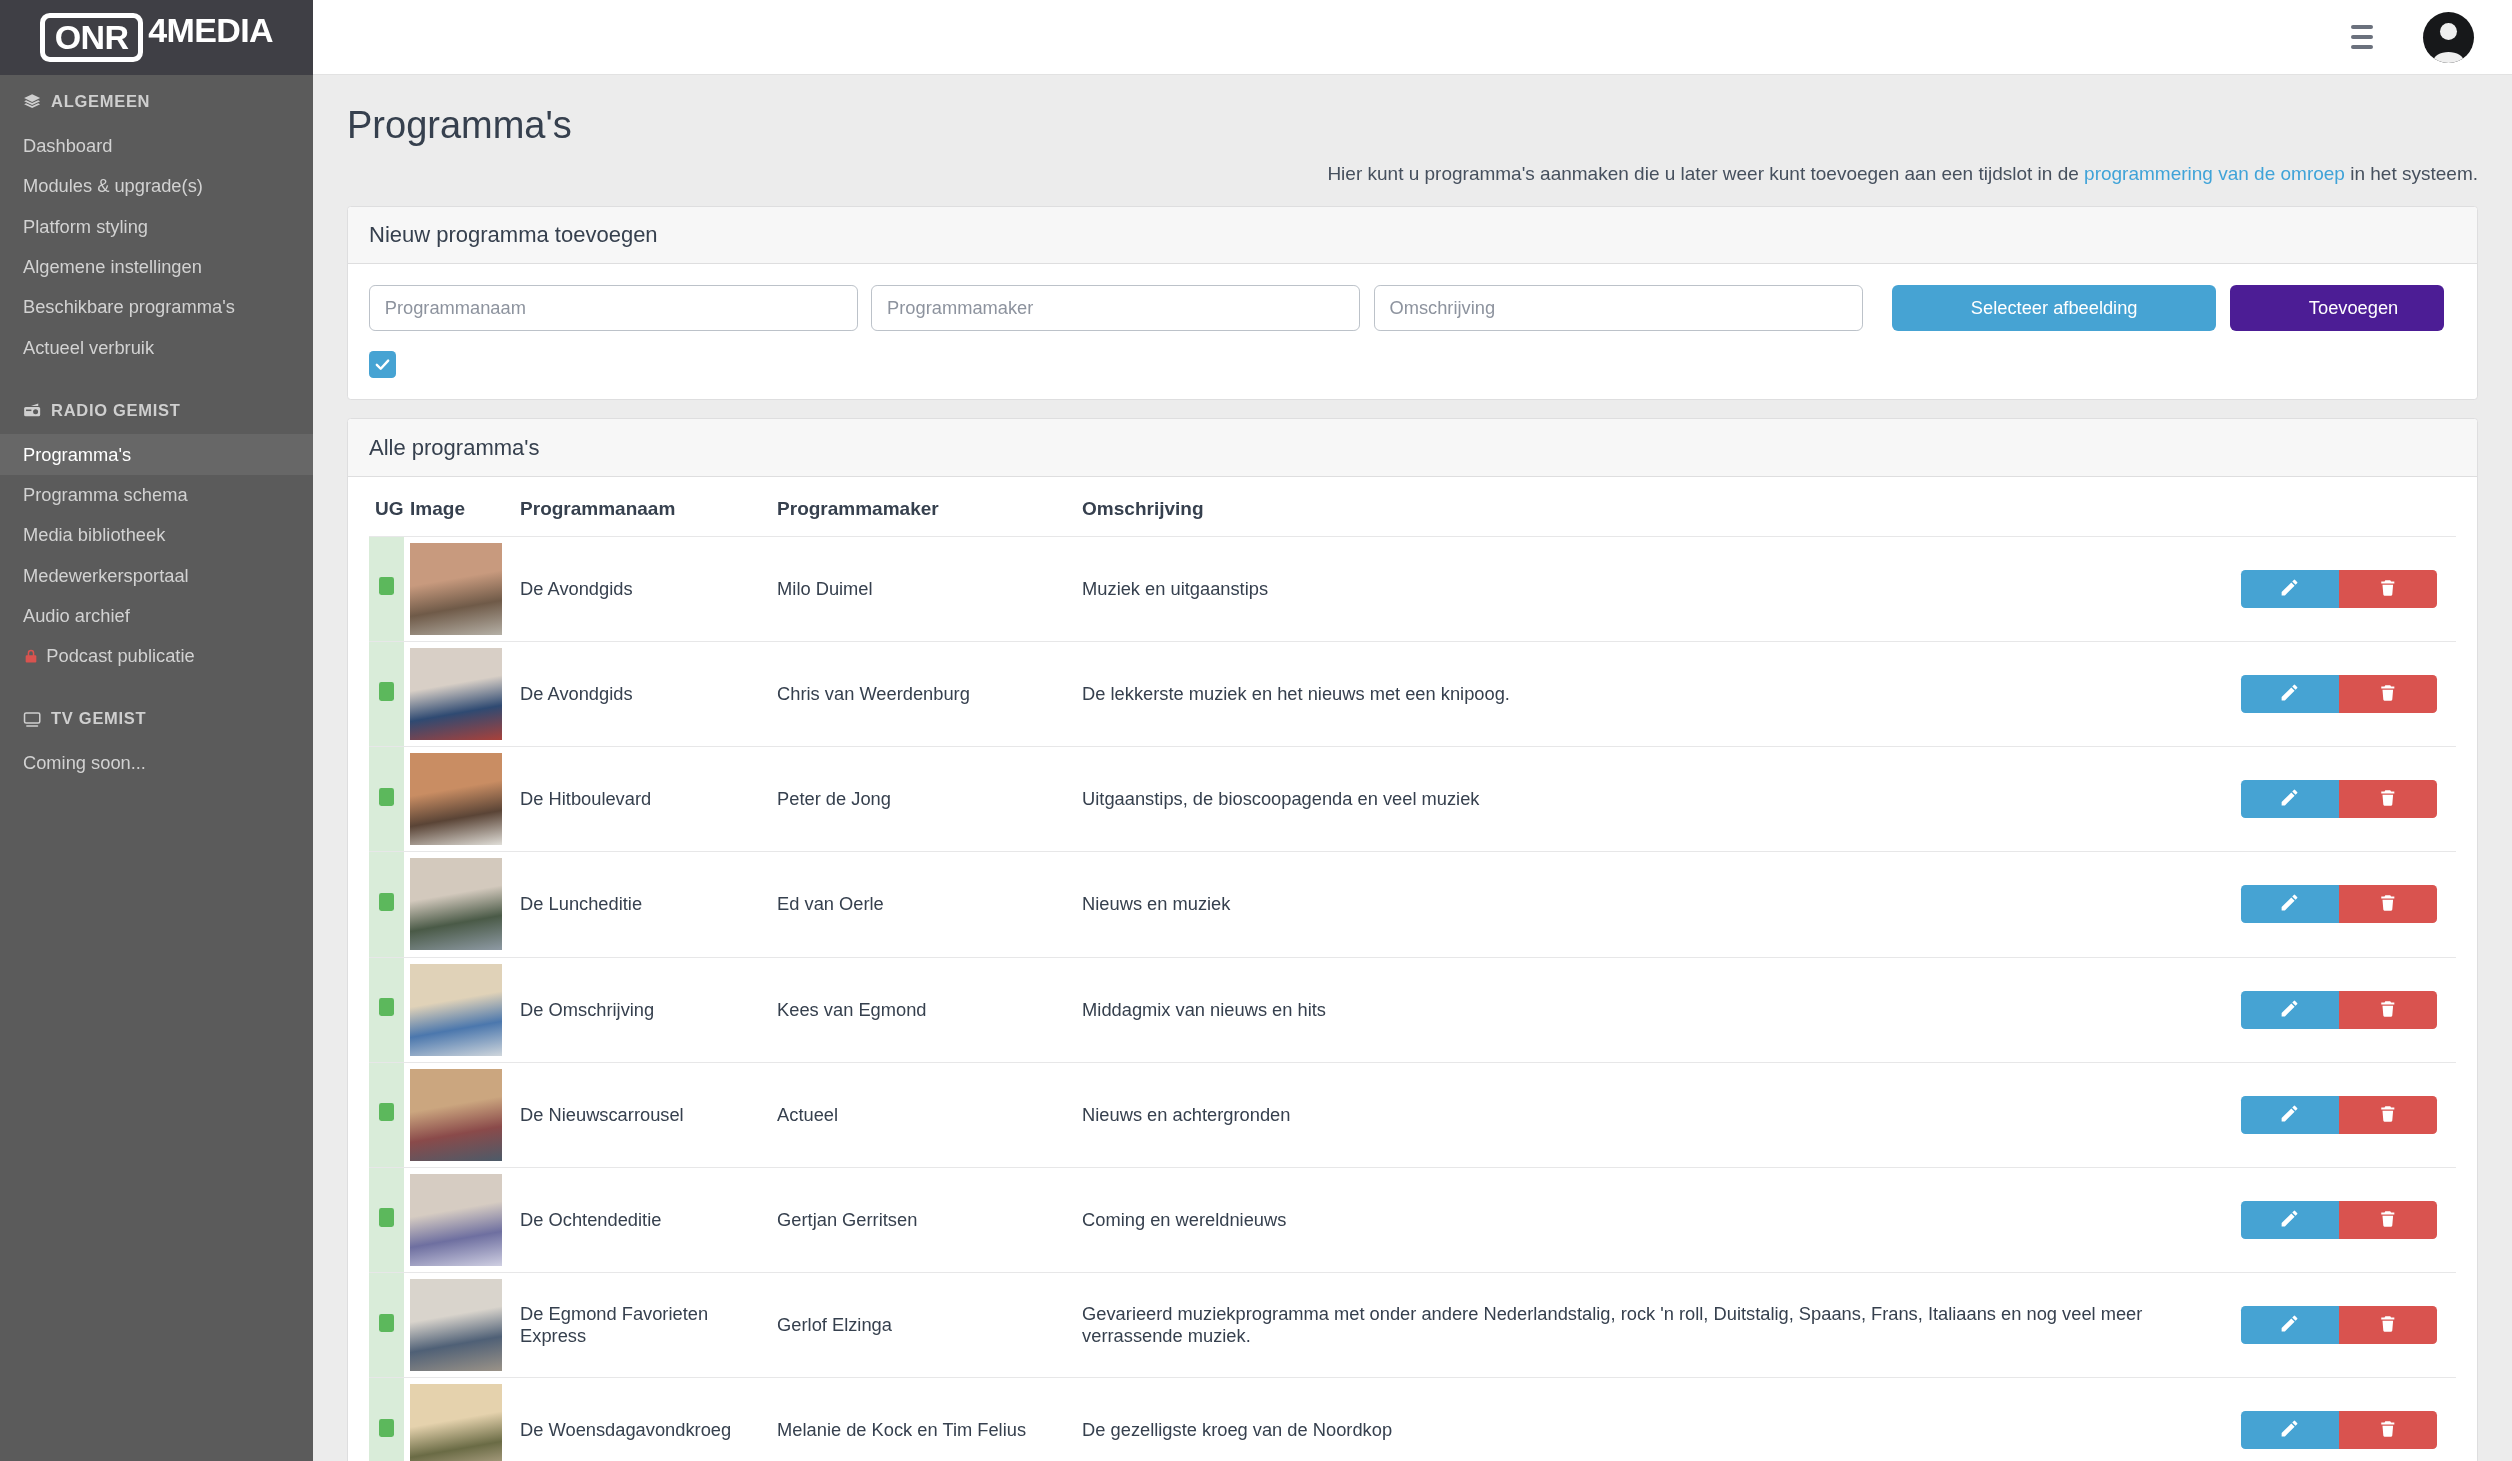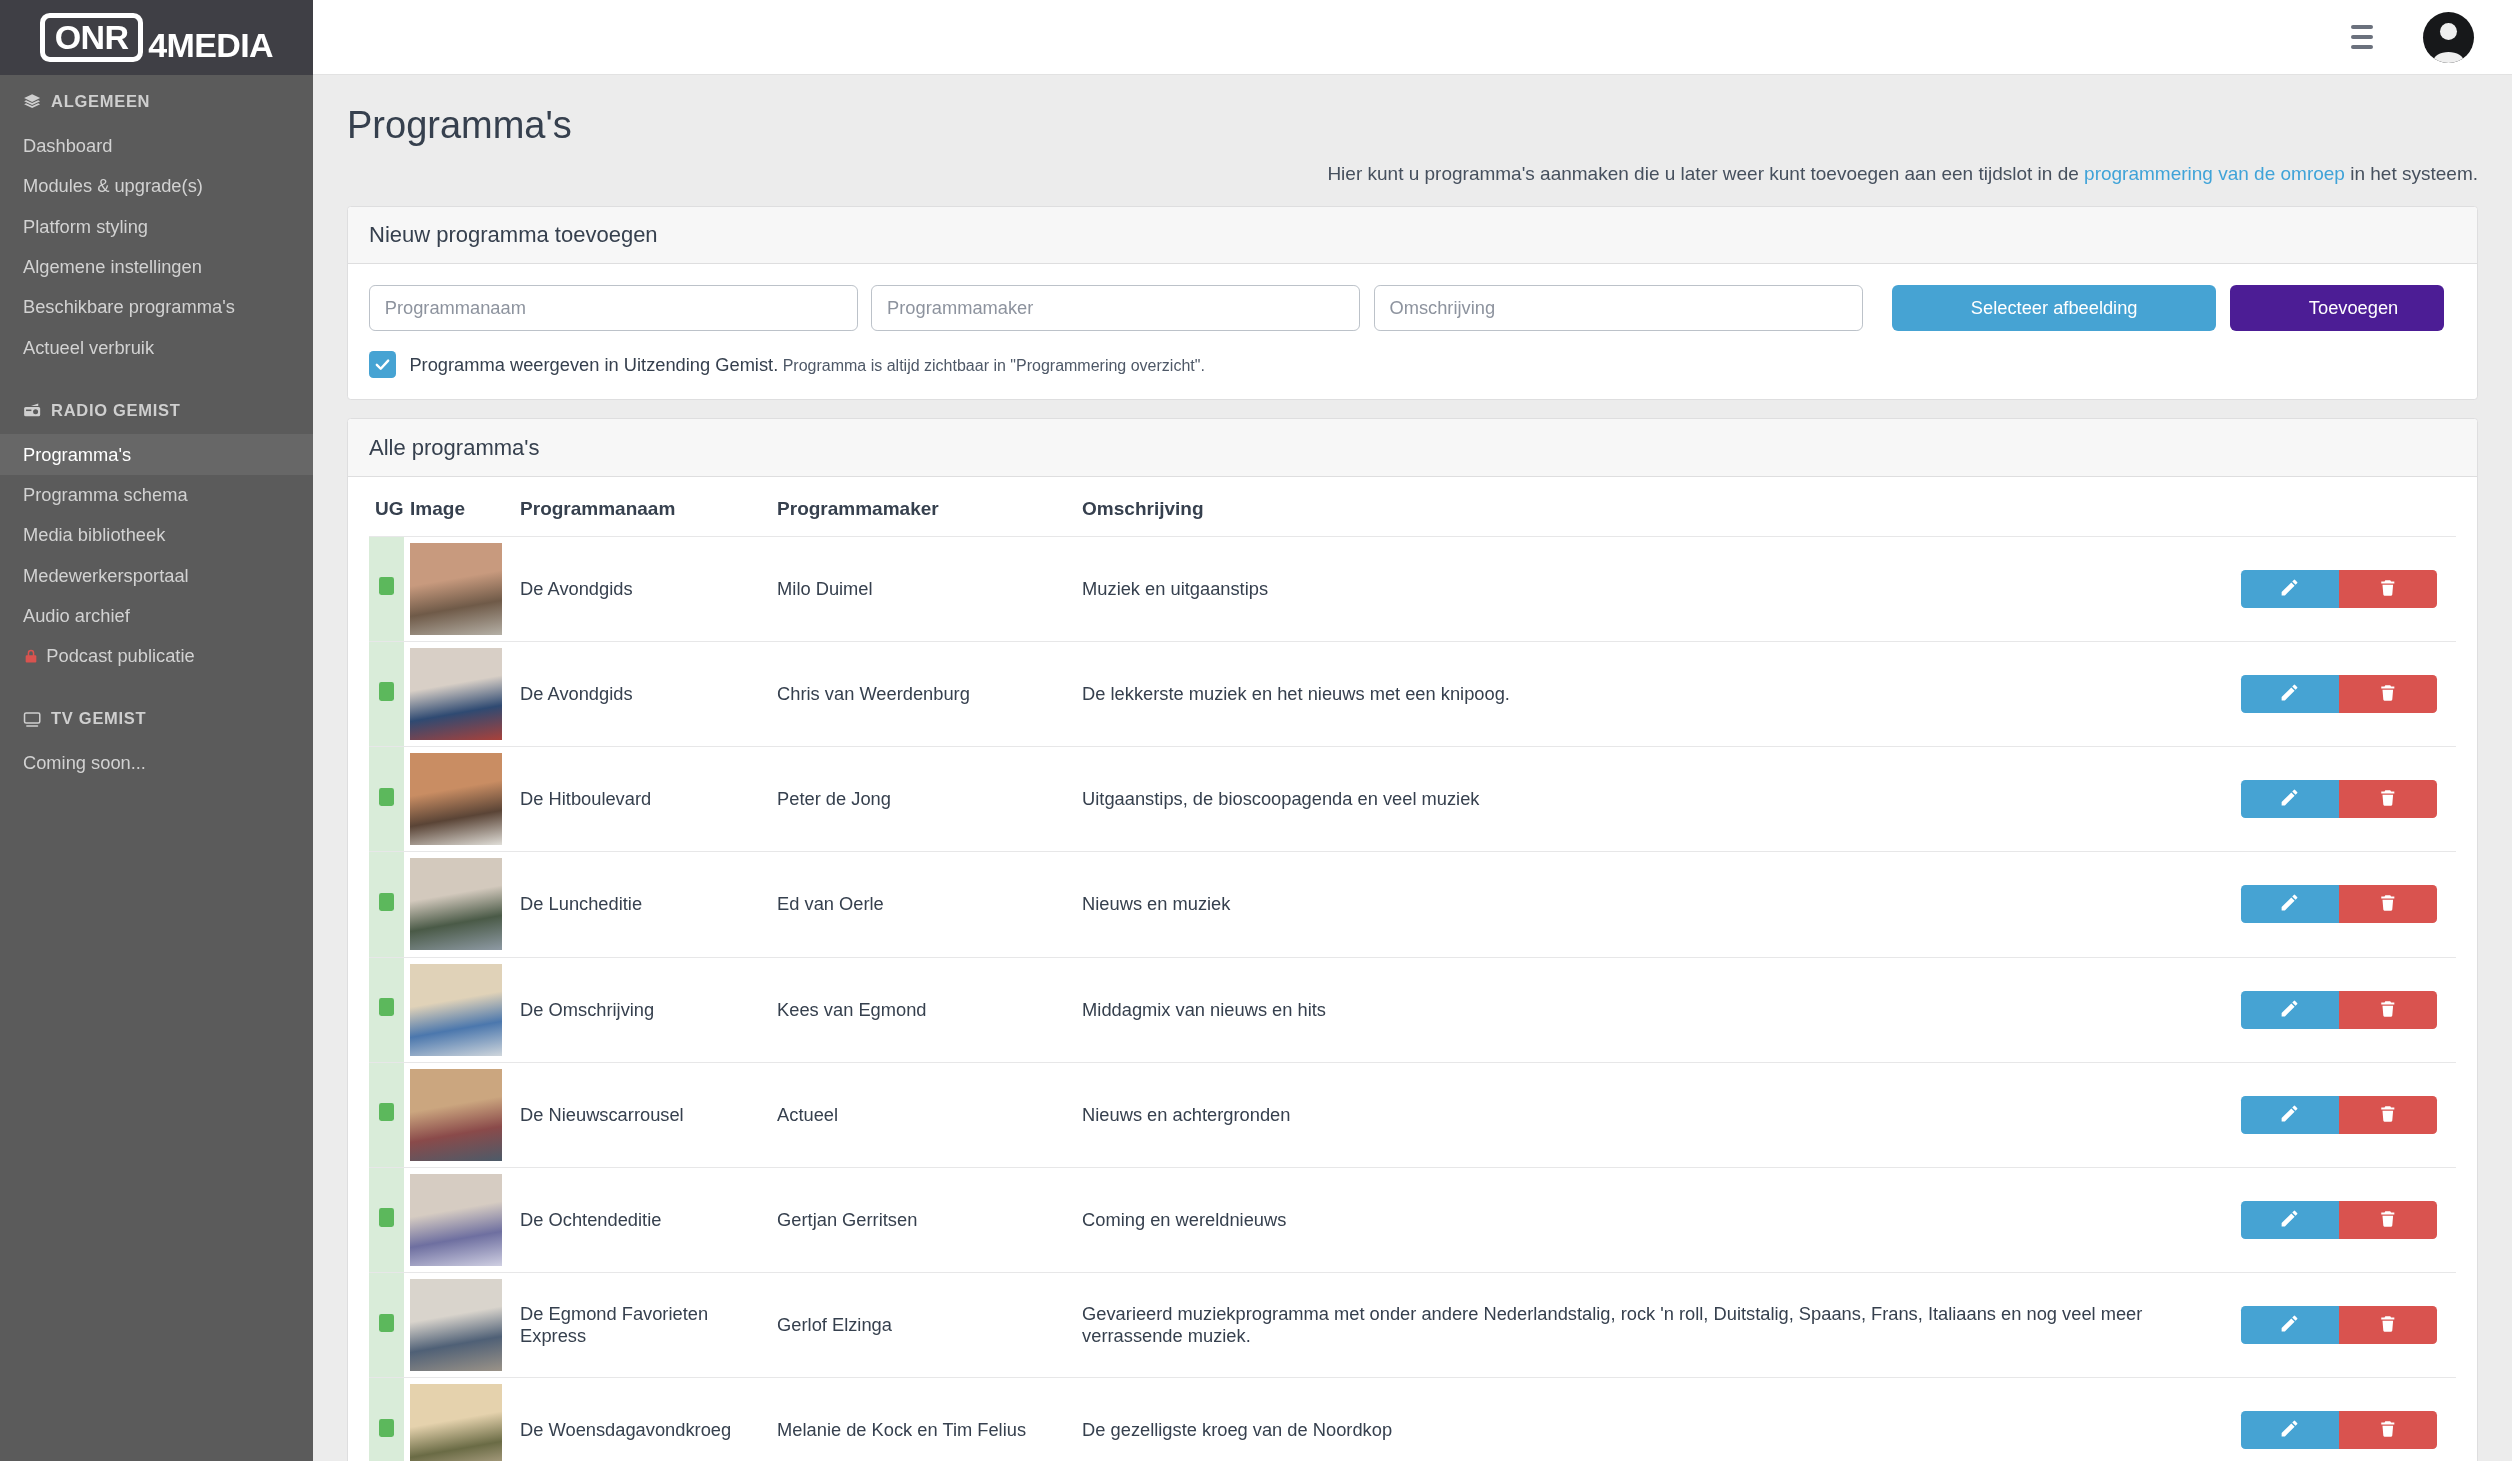--- a/index.html
+++ b/index.html
@@ -18,21 +18,21 @@
   #sidebar {
     width: 313px; min-width: 313px; height: 1461px;
     background: #5b5b5b;
     display: flex; flex-direction: column;
   }
   #brand {
     height: 75px; min-height: 75px;
     background: #3f3f45;
     display: flex; align-items: center; justify-content: center;
   }
-  .logo-wrap { display: flex; align-items: flex-end; }
+  .logo-wrap { display: flex; align-items: flex-start; }
   .logo-box {
     border: 5.5px solid #ffffff;
     border-radius: 9.8px;
     padding: 1.8px 9.8px 3.7px 9.8px;
     display: flex; align-items: center;
   }
   .logo-box .lg-text {
     color: #ffffff; font-size: 34px; font-weight: 800;
     letter-spacing: -0.6px; line-height: 1;
   }
@@ -307,23 +307,20 @@
             <input id="f-omschr" class="form-control" type="text" placeholder="Omschrijving" style="">
             <button class="btn btn-img">Selecteer afbeelding</button>
             <button class="btn btn-add">Toevoegen</button>
           </div>
 
           <div class="check-row">
             <span class="cbox">
               <svg width="17" height="17" viewBox="0 0 24 24" aria-hidden="true">
                 <path d="M4 12.5 L9.5 18 L20 6.5" fill="none" stroke="#ffffff" stroke-width="3.4" stroke-linecap="round" stroke-linejoin="round"></path>
               </svg>
-            </span>
-            <span class="check-label">
-              <span>Programma weergeven in Uitzending Gemist.</span><span class="small"> Programma is altijd zichtbaar in "Programmering overzicht".</span>
             </span>
           </div>
         </div>
       </section>
 
       <section class="card">
         <div class="card-header">Alle programma's</div>
         <div class="card-body" style="padding: 6.1px 21px 0 21px;">
           <table id="programs">
             <thead>

